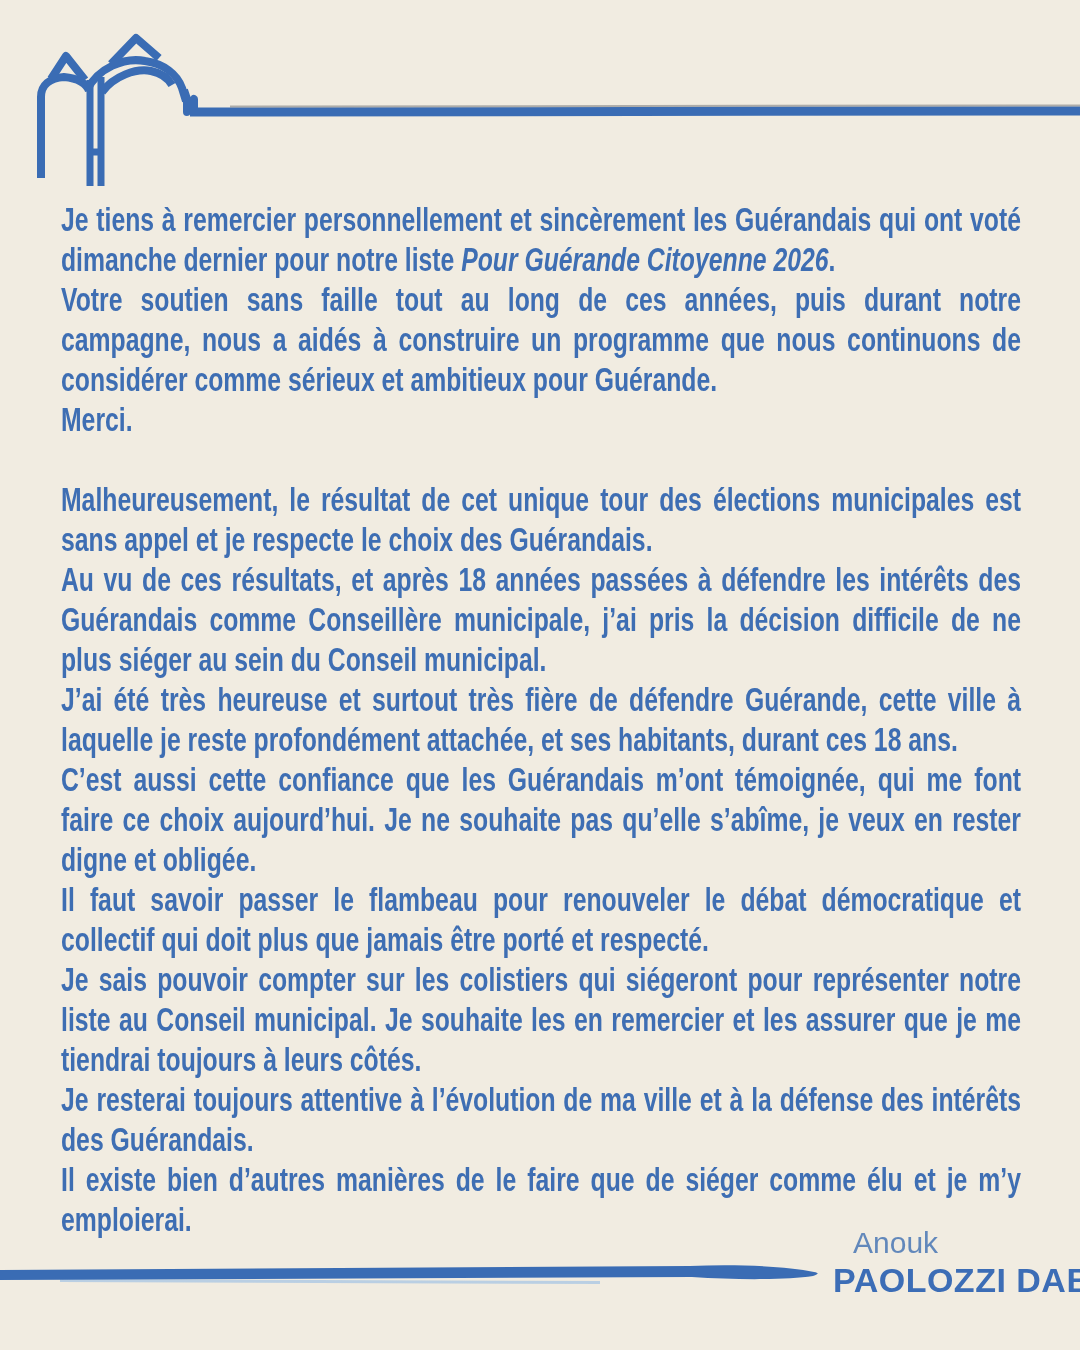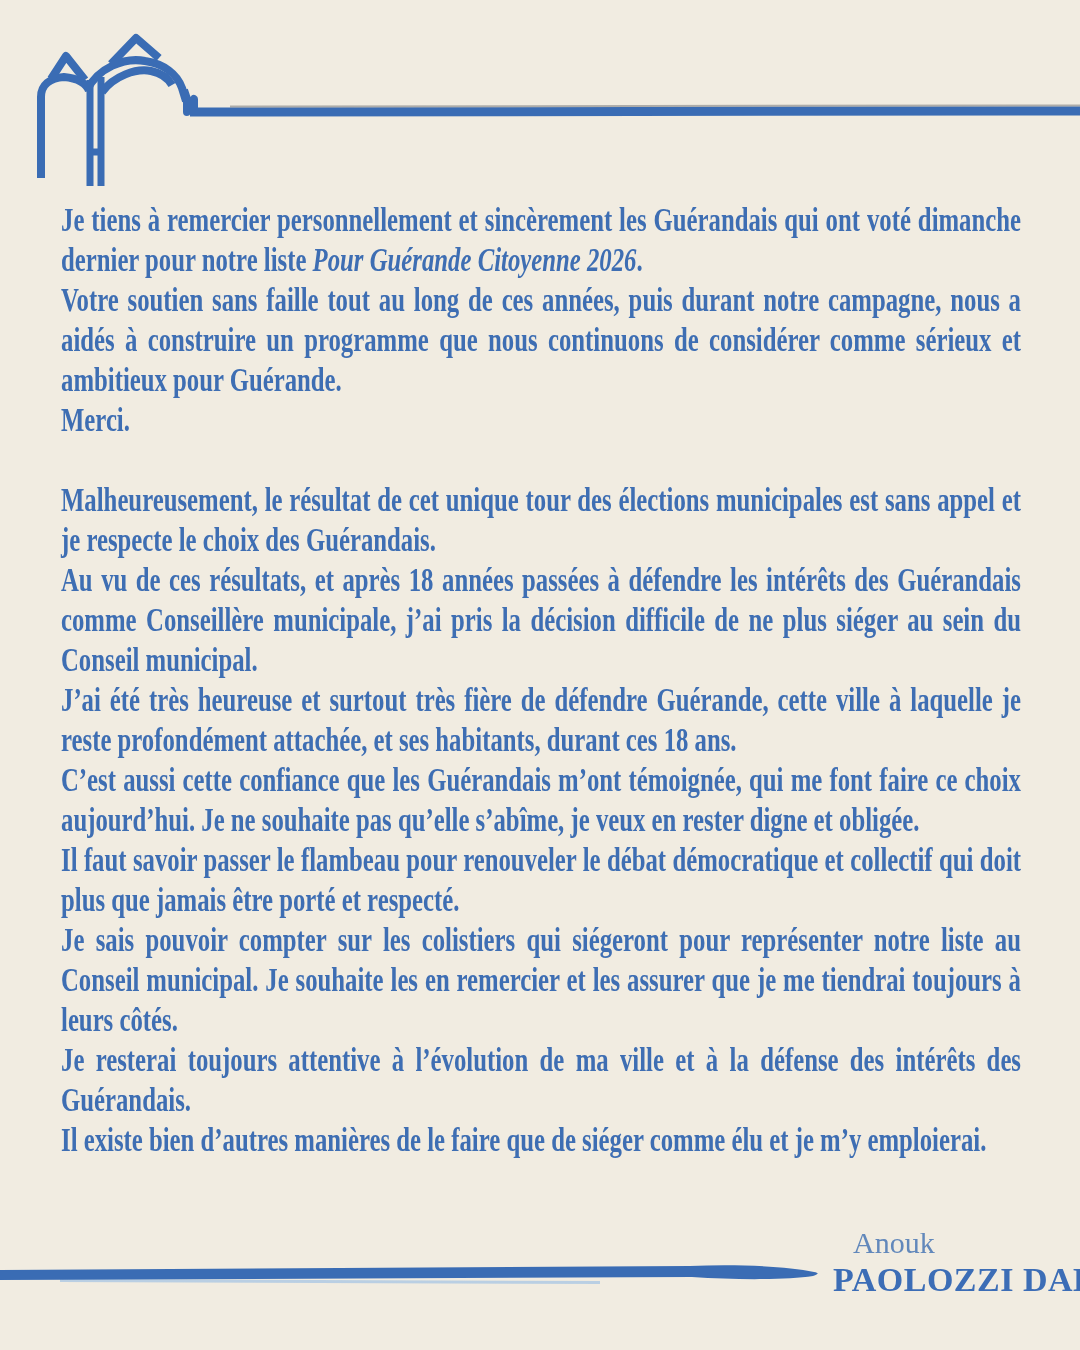--- a/index.html
+++ b/index.html
@@ -2,21 +2,21 @@
 <html lang="fr"><head>
 <meta charset="utf-8">
 <style>
   html, body { margin: 0; padding: 0; }
   .page {
     position: relative;
     width: 1080px;
     height: 1350px;
     background: #f1ece1;
     overflow: hidden;
-    font-family: Liberation Serif, serif;
+    font-family: Liberation Sans, sans-serif;
   }
   
   .header-art {
     position: absolute;
     left: 0; top: 0;
     width: 1080px; height: 200px;
   }
   
   .letter {
     position: absolute;

